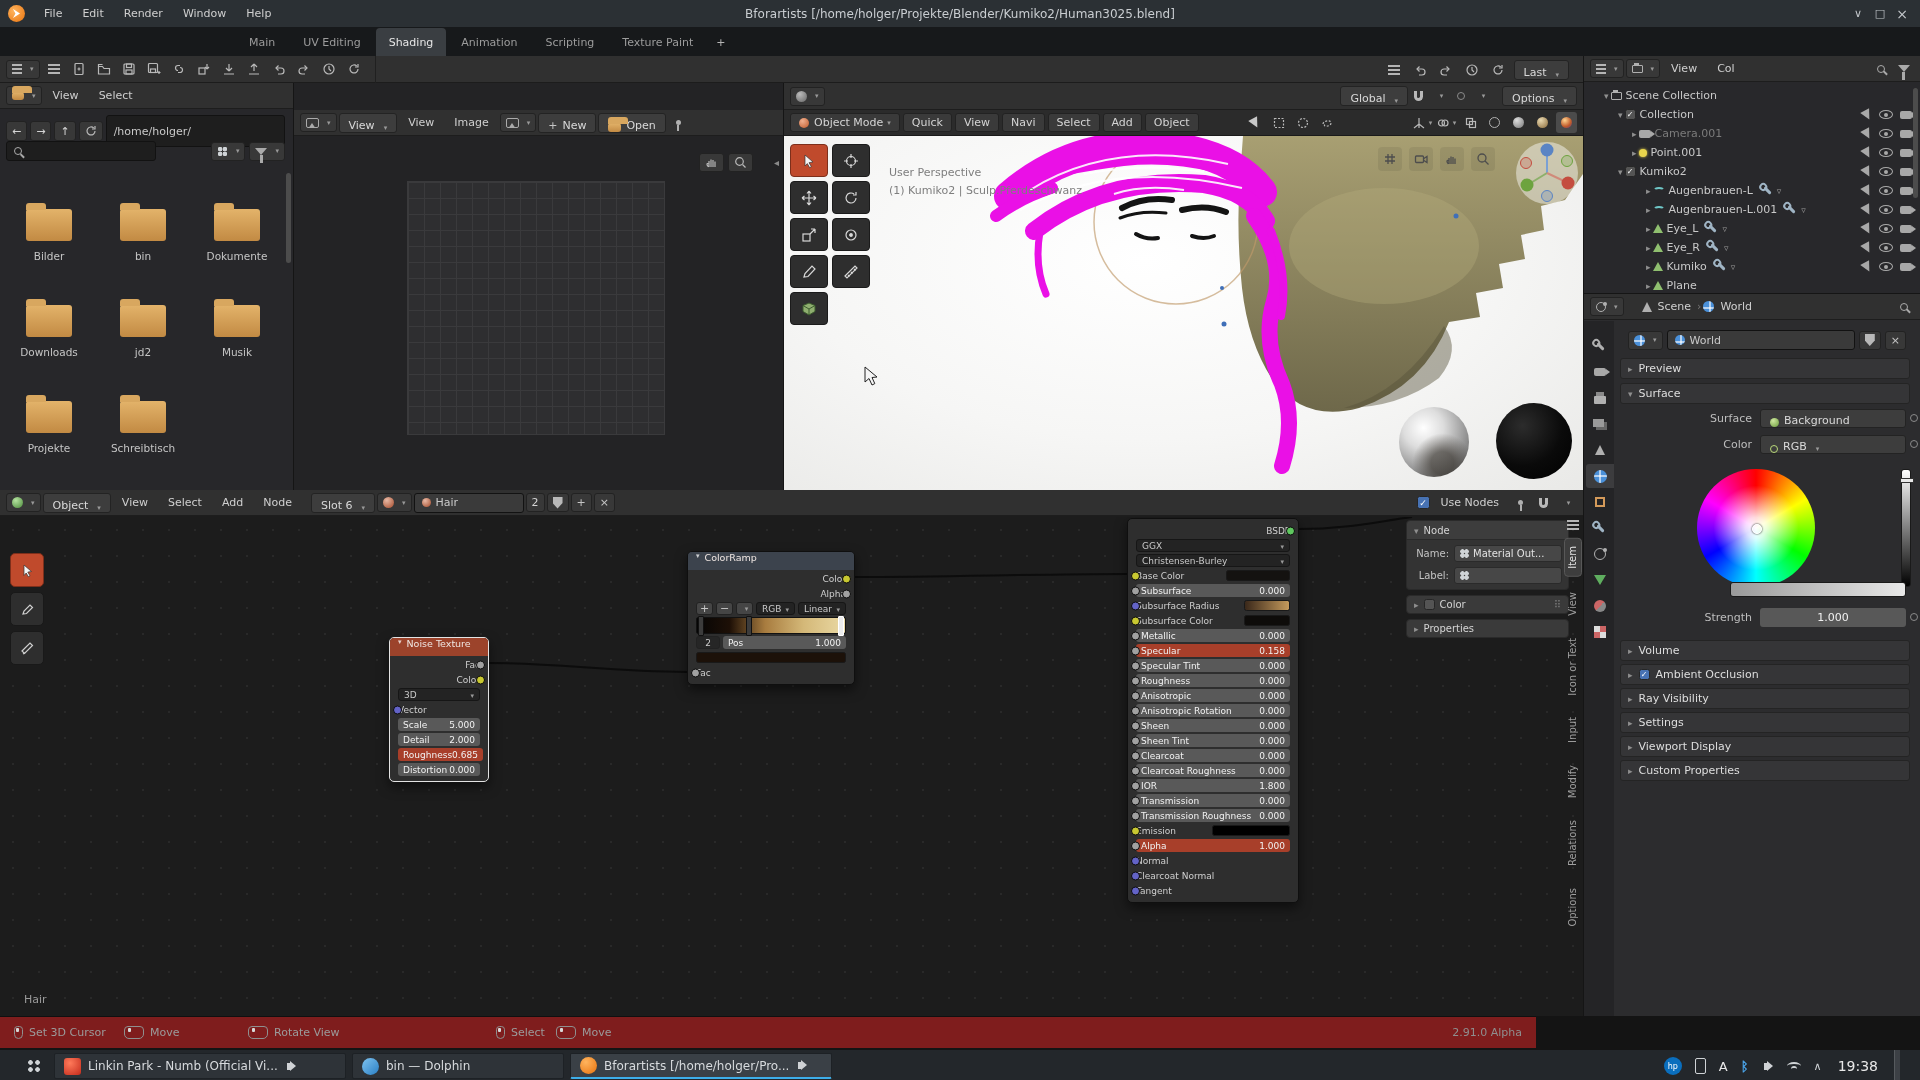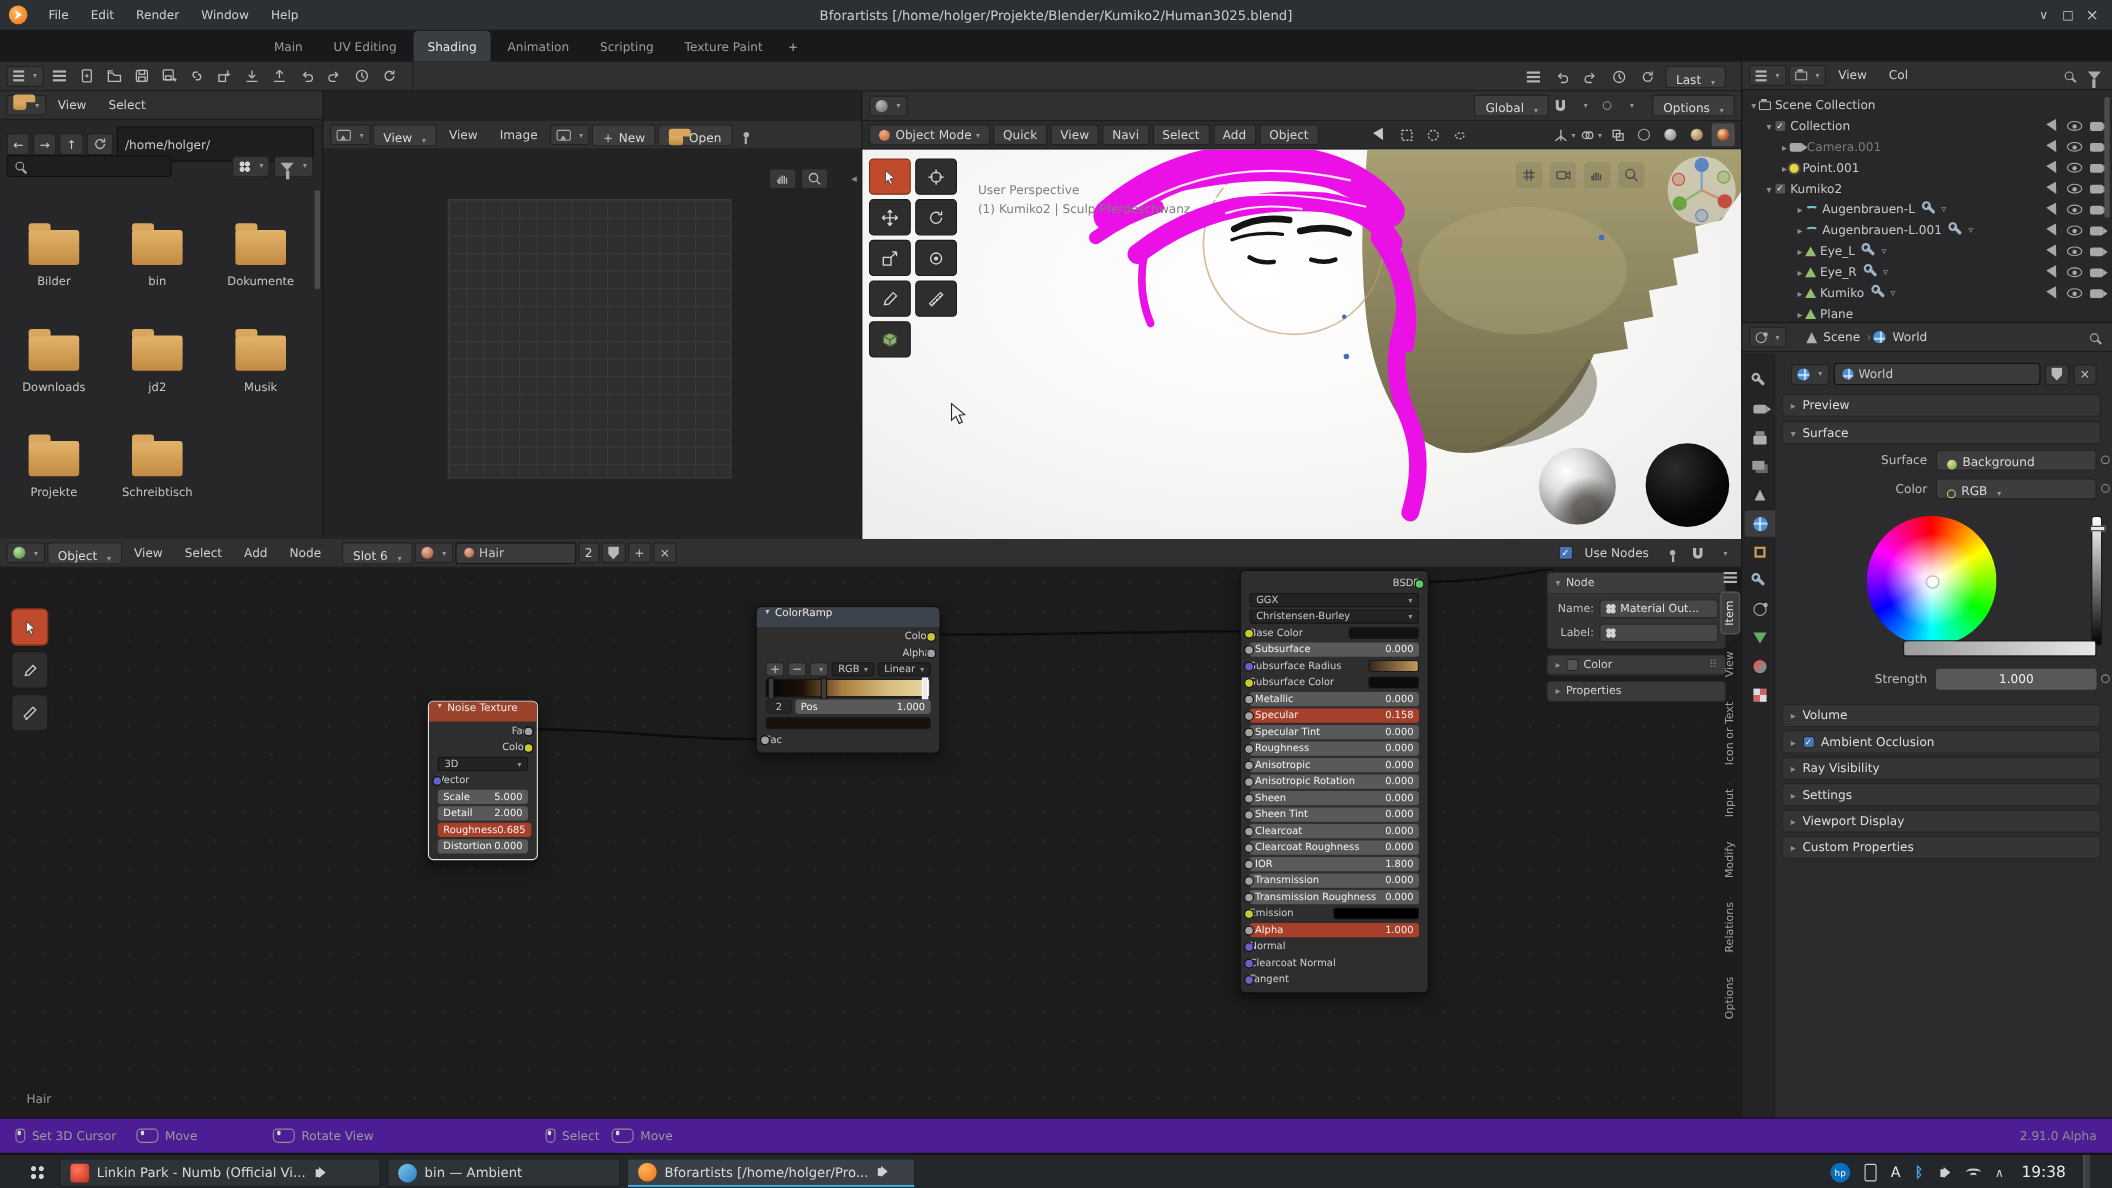--- a/index.html
+++ b/index.html
@@ -147,41 +147,41 @@
 #npanel .bd{background:#333;border:1px solid #2a2a2a;border-top:0;border-radius:0 0 4px 4px;padding:5px 6px}
 #npanel .prow{display:flex;align-items:center;gap:5px;margin-bottom:5px}
 #npanel .prow b{width:36px;text-align:right;font-weight:normal;color:#c3c3c3}
 #npanel .pfield{flex:1;height:17px;background:#474747;border:1px solid #2a2a2a;border-radius:3px;display:flex;align-items:center;gap:4px;padding:0 5px;color:#e2e2e2}
 #npanel .sub{height:19px;background:#3a3a3a;border:1px solid #2a2a2a;border-radius:4px;display:flex;align-items:center;gap:5px;padding:0 7px;margin-top:5px}
 #vtabs{position:absolute;right:2px;top:3px;width:17px;display:flex;flex-direction:column;align-items:center;gap:8px}
 .vtab{writing-mode:vertical-rl;transform:rotate(180deg);font-size:10px;color:#9f9f9f;padding:7px 1px;line-height:14px}
 .vtab.act{background:#3d3d3d;color:#e4e4e4;border:1px solid #585858;border-radius:4px}
 
 #ol{left:1583px;top:56px;width:337px;height:238px;background:#28282b;border-left:1px solid #151515;border-bottom:1px solid #151515}
-.orow{position:absolute;left:0;right:8px;height:19px;display:flex;align-items:center;gap:2px;color:#c9c9c9}
+.orow{position:absolute;left:12px;right:8px;height:19px;display:flex;align-items:center;gap:2px;color:#c9c9c9}
 .orow .lab{margin-left:2px}
 .orow .dim{color:#7b7b7b}
 .orow .rgt{margin-left:auto;display:flex;gap:7px;align-items:center}
 .orow .mid{display:flex;gap:5px;align-items:center;margin-left:8px}
 
 #pr{left:1583px;top:294px;width:337px;height:722px;background:#2c2c2e;border-left:1px solid #151515}
 #ptabs{position:absolute;left:0;top:27px;bottom:0;width:30px;background:#242426}
 .pt{position:absolute;left:2px;width:28px;height:24px;display:flex;align-items:center;justify-content:center;border-radius:3px 0 0 3px}
 .pt.act{background:#3c3c3e}
 .phead{position:absolute;left:36px;right:10px;height:21px;background:#353537;border:1px solid #242424;border-radius:3px;display:flex;align-items:center;gap:6px;padding:0 7px;color:#dedede}
 .plabel{position:absolute;left:36px;width:132px;text-align:right;color:#bdbdbd}
 .pwide{position:absolute;left:176px;width:146px;height:19px}
 .pslider{background:#585858;border-radius:3px;height:19px;display:flex;align-items:center;justify-content:center;color:#f0f0f0}
 #wheel{position:absolute;left:113px;top:175px;width:118px;height:118px;border-radius:50%;background:radial-gradient(circle closest-side,#fff 0%,rgba(255,255,255,.85) 18%,rgba(255,255,255,0) 72%),conic-gradient(#f00,#ff0,#0f0,#0ff,#00f,#f0f,#f00)}
 #wheel::after{content:"";position:absolute;left:55px;top:55px;width:8px;height:8px;border:1.5px solid #fff;border-radius:50%;box-shadow:0 0 2px #000}
 #vslide{position:absolute;left:317px;top:175px;width:10px;height:118px;border-radius:3px;background:linear-gradient(#fff,#000);border:1px solid #1a1a1a}
 #vslide::after{content:"";position:absolute;left:-2px;top:8px;width:12px;height:3px;background:#e8e8e8;border:1px solid #333}
 #hval{position:absolute;left:146px;top:288px;width:176px;height:15px;border-radius:3px;background:linear-gradient(90deg,#9a9a9a,#e8e8e8);border:1px solid #1a1a1a}
 
-#sb{left:0;top:1016px;width:1920px;height:32px;background:#4c1d95;border-top:1px solid #101010}
+#sb{left:0;top:1016px;width:1536px;height:32px;background:#7f1d1d;border-top:1px solid #101010}
 .shint{position:absolute;top:9px;display:flex;gap:6px;align-items:center;color:#9b9b9b}
 #tk{left:0;top:1050px;width:1920px;height:32px;background:#23272b;display:flex;align-items:center;padding:0 20px;gap:6px}
 .task{height:26px;display:flex;align-items:center;gap:7px;background:#2e3338;border:1px solid #1d2125;border-radius:2px;padding:0 9px;color:#d7dadd;font-size:12px}
 .task.act{background:#3a4046;border-bottom:2px solid #3daee9}
 .tico{width:17px;height:17px;border-radius:3px;flex:none}
 .tray{margin-left:auto;display:flex;align-items:center;gap:13px}
 .clock{color:#e8e8e8;font-size:14px;margin:0 10px}
 .showdesk{width:6px;height:32px;background:#3c4045;border-left:1px solid #565a5e}
 </style>
 </head>
@@ -1335,21 +1335,21 @@
     <span class="tbtn" style="width:28px;height:28px">
         <span class="i-apps"></span>
       </span>
     <span class="task" style="width:292px">
         <span class="tico" style="background:radial-gradient(circle at 35% 30%,#ff7a5a,#c42b1c)"></span>
         <span style="overflow:hidden;white-space:nowrap;text-overflow:ellipsis">Linkin Park - Numb (Official Vi...</span>
         <span class="i-spk"></span>
       </span>
     <span class="task" style="width:212px">
         <span class="tico" style="background:linear-gradient(135deg,#7ec3f0,#2a7fc4);border-radius:50%"></span>
-        <span style="overflow:hidden;white-space:nowrap;text-overflow:ellipsis">bin — Ambient</span>
+        <span style="overflow:hidden;white-space:nowrap;text-overflow:ellipsis">bin — Dolphin</span>
       </span>
     <span class="task act" style="width:262px">
         <span class="tico" style="background:radial-gradient(circle at 35% 30%,#ffb45e,#e8720c);border-radius:50%"></span>
         <span style="overflow:hidden;white-space:nowrap;text-overflow:ellipsis">Bforartists [/home/holger/Pro...</span>
         <span class="i-spk"></span>
       </span>
     <span class="tray">
       <span style="width:18px;height:18px;border-radius:50%;background:#0a6ebd;color:#fff;font-size:8px;display:inline-flex;align-items:center;justify-content:center">hp</span>
       <span style="width:11px;height:16px;border:1.5px solid #cfd3d6;border-radius:2px"></span>
       <span style="color:#e8e8e8;font-size:13px">A</span>

